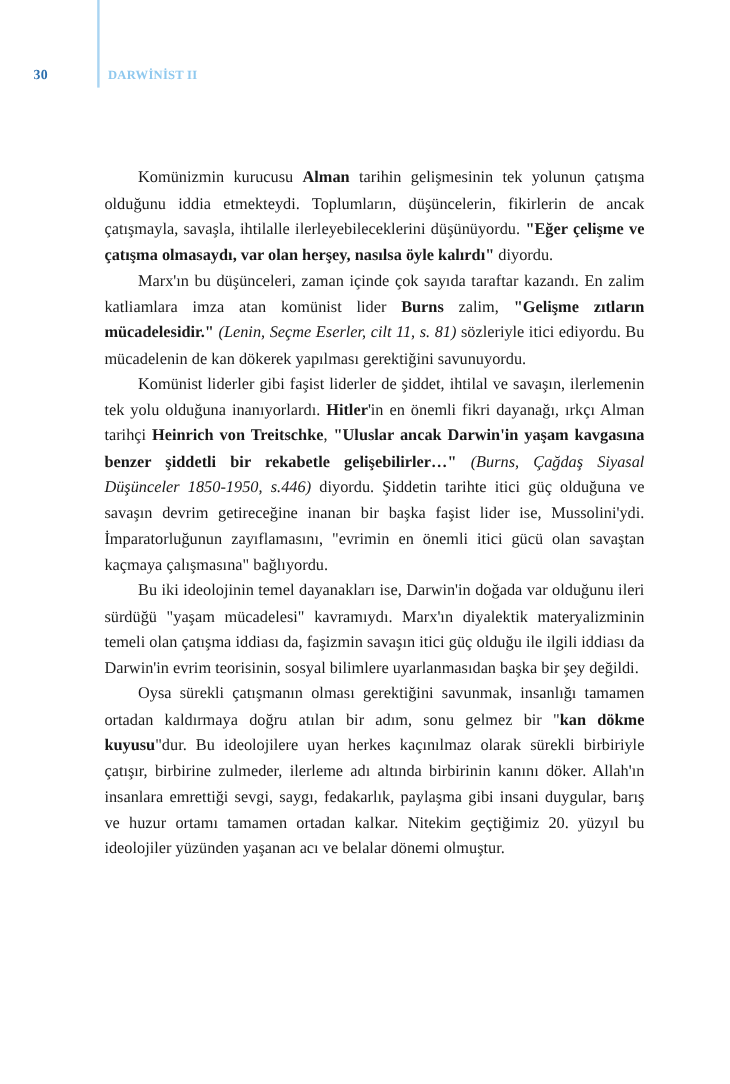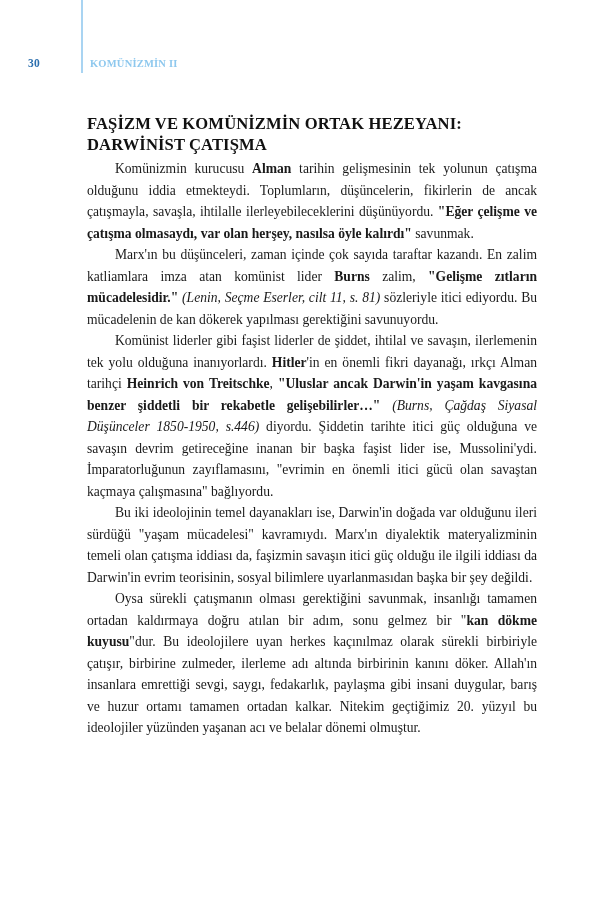--- a/index.html
+++ b/index.html
@@ -16,27 +16,26 @@
   p { margin: 0; font-size: 13.6px; line-height: 21.5px; text-align: justify; text-indent: 28px;
       hyphens: manual; }
   b { font-weight: bold; }
   i { }
 </style>
 </head>
 <body>
 
 <div class="vline"></div>
 <div class="page-num">30</div>
-<div class="running-head">KOMÜNİZMİN II</div>
+<div class="running-head">DARWİNİST II</div>
 
 <div class="content">
   <h1>
-    <span>FAŞİZM VE KOMÜNİZMİN ORTAK HEZEYANI:</span><br>
-    <span>DARWİNİST ÇATIŞMA</span>
+    <br>
   </h1>
   <div id="paras">
-      <p><span>Komünizmin kurucusu </span><b>Alman</b><span> tarihin gelişmesinin tek yolunun çatış­ma olduğunu iddia etmekteydi. Toplumların, düşüncelerin, fikirlerin de ancak çatışmayla, savaşla, ihtilalle ilerleyebileceklerini düşünüyordu. </span><b>"Eğer çelişme ve çatışma olmasaydı, var olan herşey, nasılsa öyle kalır­dı"</b><span> savunmak.</span></p>
+      <p><span>Komünizmin kurucusu </span><b>Alman</b><span> tarihin gelişmesinin tek yolunun çatış­ma olduğunu iddia etmekteydi. Toplumların, düşüncelerin, fikirlerin de ancak çatışmayla, savaşla, ihtilalle ilerleyebileceklerini düşünüyordu. </span><b>"Eğer çelişme ve çatışma olmasaydı, var olan herşey, nasılsa öyle kalır­dı"</b><span> diyordu.</span></p>
       <p><span>Marx'ın bu düşünceleri, zaman içinde çok sayıda taraftar kazandı. En zalim katliamlara imza atan komünist lider </span><b>Burns</b><span> zalim, </span><b>"Gelişme zıt­ların mücadelesidir."</b><span> </span><i>(Lenin, Seçme Eserler, cilt 11, s. 81)</i><span> sözleriyle itici ediyordu. Bu mücadelenin de kan dökerek yapılması gerektiğini savunu­yordu.</span></p>
       <p><span>Komünist liderler gibi faşist liderler de şiddet, ihtilal ve savaşın, iler­lemenin tek yolu olduğuna inanıyorlardı. </span><b>Hitler</b><span>'in en önemli fikri daya­nağı, ırkçı Alman tarihçi </span><b>Heinrich von Treitschke</b><span>, </span><b>"Uluslar ancak Dar­win'in yaşam kavgasına benzer şiddetli bir rekabetle gelişebilirler…"</b><span> </span><i>(Burns, Çağdaş Siyasal Düşünceler 1850-1950, s.446)</i><span> diyordu. Şiddetin tarih­te itici güç olduğuna ve savaşın devrim getireceğine inanan bir başka fa­şist lider ise, Mussolini'ydi. İmparatorluğunun zayıflamasını, "evrimin en önemli itici gücü olan savaştan kaçmaya çalışmasına" bağlıyordu.</span></p>
       <p><span>Bu iki ideolojinin temel dayanakları ise, Darwin'in doğada var oldu­ğunu ileri sürdüğü "yaşam mücadelesi" kavramıydı. Marx'ın diyalektik materyalizminin temeli olan çatışma iddiası da, faşizmin savaşın itici güç olduğu ile ilgili iddiası da Darwin'in evrim teorisinin, sosyal bilimlere uyarlanmasıdan başka bir şey değildi.</span></p>
       <p><span>Oysa sürekli çatışmanın olması gerektiğini savunmak, insanlığı ta­mamen ortadan kaldırmaya doğru atılan bir adım, sonu gelmez bir "</span><b>kan dökme kuyusu</b><span>"dur. Bu ideolojilere uyan herkes kaçınılmaz olarak sürek­li birbiriyle çatışır, birbirine zulmeder, ilerleme adı altında birbirinin kanı­nı döker. Allah'ın insanlara emrettiği sevgi, saygı, fedakarlık, paylaşma gibi insani duygular, barış ve huzur ortamı tamamen ortadan kalkar. Ni­tekim geçtiğimiz 20. yüzyıl bu ideolojiler yüzünden yaşanan acı ve bela­lar dönemi olmuştur.</span></p>
     </div>
 </div>
 
 </body></html>

